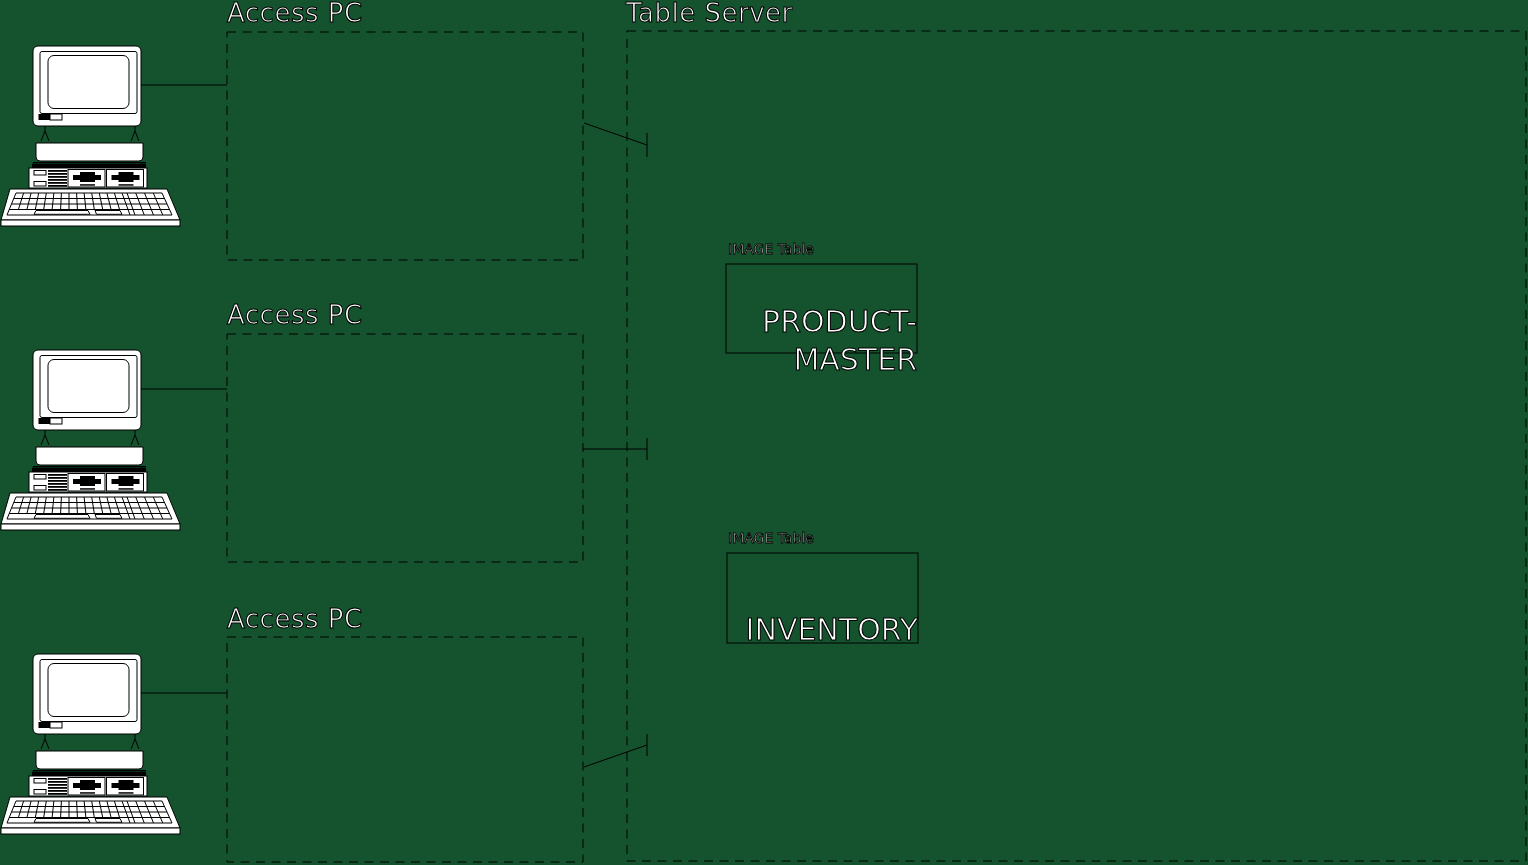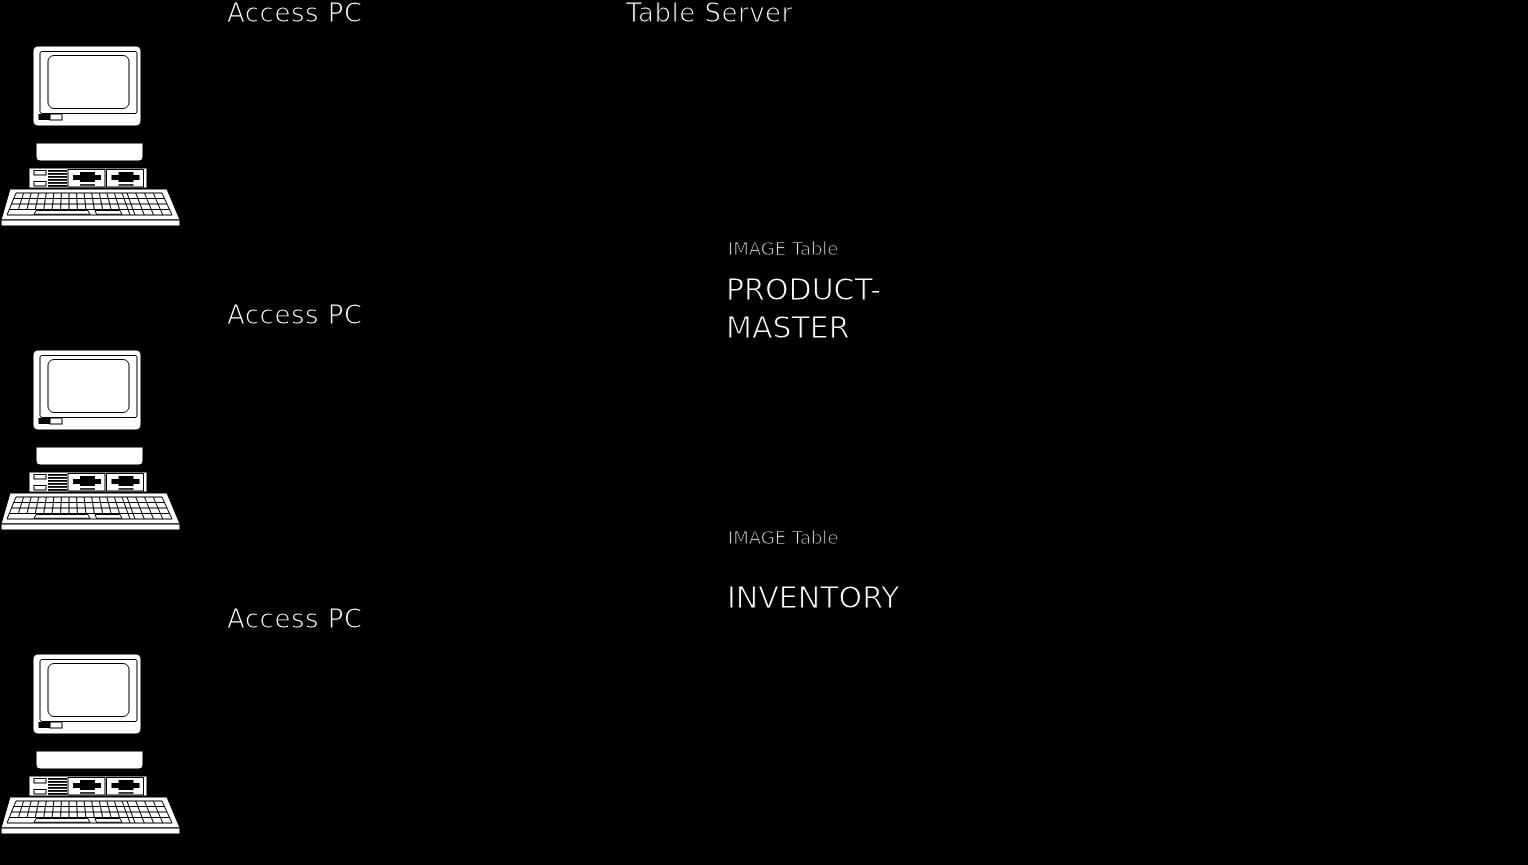--- a/index.html
+++ b/index.html
@@ -1,46 +1,47 @@
 <!DOCTYPE html>
 <html><head>
 <meta charset="utf-8">
 <style>
   html,body{margin:0;padding:0;background:#ffffff;}
   .stage{
     position:relative;
     width:1528px;height:865px;
-    background:#000000;
+    background:#14532d;
     font-family:"DejaVu Sans","Liberation Sans",sans-serif;
     overflow:hidden;
   }
   .stage svg{position:absolute;left:0;top:0;}
   
   .cad{color:#000;}
   @supports (-webkit-text-stroke: 1px #000){
     .cad{color:#fff;-webkit-text-stroke:1.05px #000;}
     .cad.small{-webkit-text-stroke:0.9px #000;}
   }
   .lbl{
     position:absolute;
     font-size:26px;line-height:26px;
     letter-spacing:0.5px;
     white-space:nowrap;
   }
   .tbl-caption{
     position:absolute;
-    font-size:18px;line-height:18px;
+    font-size:14px;line-height:18px;
     white-space:nowrap;
   }
   .tbl-text{
     position:absolute;
     display:flex;flex-direction:column;justify-content:center;
-    text-align:left;
+    text-align:right;
     font-size:30px;line-height:38px;
     letter-spacing:0px;
+    margin-top:32px;
   }
   .tbl-text.one{line-height:90px;border-radius:20px;}
 </style>
 </head>
 <body>
 
 <div class="stage">
 
   <svg width="1528" height="865" viewBox="0 0 1528 865" fill="none" stroke="#000" stroke-width="1">
     <defs>

